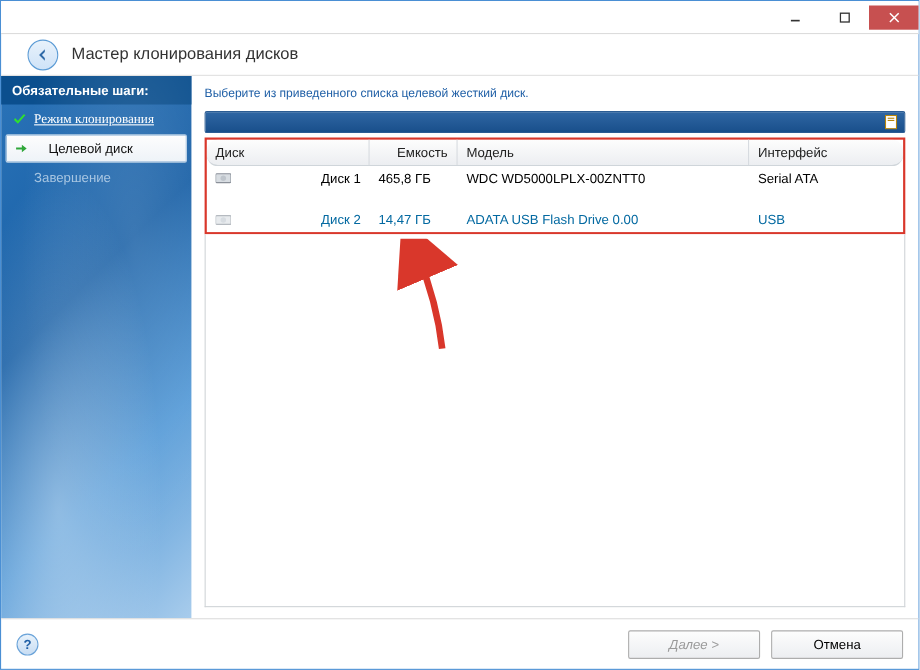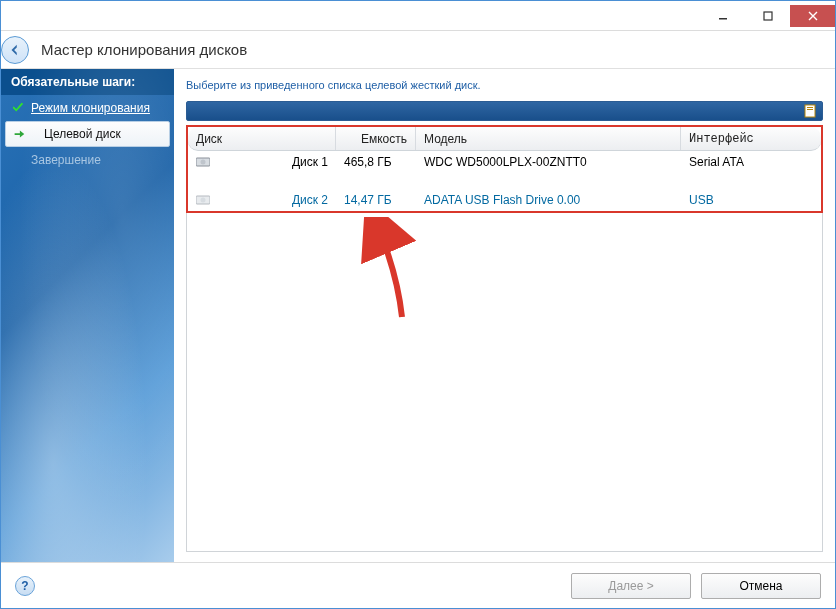--- a/index.html
+++ b/index.html
@@ -2,59 +2,59 @@
 <html><head>
 <meta charset="utf-8">
 <style>
 * { box-sizing: border-box; margin: 0; padding: 0; }
 body { font-family: 'Segoe UI', Tahoma, sans-serif; font-size: 12px; background: #fff; overflow: hidden; }
 .window { width: 836px; height: 609px; border: 1px solid #4a8fd4; display: flex; flex-direction: column; background: #fff; }
 .titlebar { height: 30px; background: #fff; display: flex; align-items: center; justify-content: flex-end; border-bottom: 1px solid #dcdcdc; }
 .titlebar-btn { width: 45px; height: 22px; display: flex; align-items: center; justify-content: center; cursor: pointer; color: #555; }
 .titlebar-btn.close { background: #c75050; color: #fff; width: 45px; height: 22px; }
 .titlebar-btn svg { width: 10px; height: 10px; }
-.header { height: 38px; display: flex; align-items: center; padding: 0 0; border-bottom: 1px solid #e0e0e0; }
+.header { height: 38px; display: flex; align-items: center; padding: 0 24px; border-bottom: 1px solid #e0e0e0; }
 .back-btn { width: 28px; height: 28px; border-radius: 50%; border: 1px solid #5b9bd5; background: linear-gradient(to bottom, #e8f2fb, #cfe3f8); display: flex; align-items: center; justify-content: center; cursor: pointer; margin-right: 12px; }
 .back-btn svg { width: 14px; height: 14px; fill: #2f6aa8; }
 .page-title { font-size: 15px; color: #333; font-weight: 400; }
 .body { flex: 1; display: flex; overflow: hidden; }
 .sidebar { width: 173px; background: linear-gradient(135deg, #2a73b8 0%, #1960a6 40%, #5a9dd8 70%, #a8ccec 100%); position: relative; color: #fff; }
 .sidebar::before { content: ""; position: absolute; inset: 0; background: radial-gradient(ellipse at 30% 80%, rgba(255,255,255,0.35), transparent 55%), radial-gradient(ellipse at 70% 30%, rgba(255,255,255,0.15), transparent 60%); pointer-events: none; }
 .sidebar-header { background: #0b4f8e; padding: 6px 10px; font-weight: bold; font-size: 12px; color: #fff; }
 .step { display: flex; align-items: center; padding: 6px 10px; font-size: 12px; position: relative; z-index: 1; }
 .step .icon { width: 14px; height: 14px; margin-right: 6px; display: flex; align-items: center; justify-content: center; }
-.step.done { color: #fff; }
+.step.done { color: #fff; font-family: Liberation Serif, serif; }
 .step.done .label { text-decoration: underline; cursor: pointer; }
 .step.done .icon svg { fill: #2fe02f; }
 .step.current { background: linear-gradient(to bottom, #fdfdfd, #eef3f8); color: #111; border: 1px solid #b8cfe5; border-radius: 2px; margin: 0 4px; padding: 5px 6px; gap: 12px; }
 .step.current .icon svg { fill: #2fa73a; }
 .step.disabled { color: #a8c6e2; }
 .main { flex: 1; display: flex; flex-direction: column; padding: 10px 12px 0 12px; overflow: hidden; }
 .instruction { color: #1f5fa6; font-size: 11px; margin-bottom: 10px; }
 .band { height: 20px; background: linear-gradient(to bottom, #2f66a3, #194f8b); border: 1px solid #2b5c93; border-radius: 2px; position: relative; }
 .band .doc-icon { position: absolute; right: 4px; top: 2px; width: 14px; height: 14px; }
 .table-wrap { border: 2px solid #d9372b; margin-top: 4px; background: #fff; }
 .thead { display: flex; height: 24px; background: linear-gradient(to bottom, #fdfdfd, #eceef1); border-bottom: 1px solid #cfd5da; border-radius: 10px; }
 .th { padding: 4px 8px; font-size: 12px; color: #222; border-right: 1px solid #d7dbe0; display: flex; align-items: center; }
-.th:last-child { border-right: none; font-family: Liberation Mono, monospace; }
+.th:last-child { border-right: none; }
 .col-disk { width: 148px; }
 .col-cap { width: 80px; text-align: right; justify-content: flex-end; }
 .col-model { flex: 1; }
 .col-iface { width: 140px; }
 .tr { display: flex; height: 22px; align-items: center; font-size: 12px; }
 .tr.dim { color: #0369a1; margin-top: 16px; }
 .td { padding: 2px 8px; display: flex; align-items: center; justify-content: space-between; }
 .td .disk-icon { width: 14px; height: 12px; margin-right: 6px; }
 .content-rest { flex: 1; border: 1px solid #d0d4d8; border-top: none; margin-bottom: 10px; background: #fff; position: relative; }
 .arrow-overlay { position: absolute; left: 160px; top: 4px; pointer-events: none; }
 .footer { height: 46px; border-top: 1px solid #dcdcdc; display: flex; align-items: center; padding: 0 14px; gap: 10px; }
 .help-btn { width: 20px; height: 20px; border-radius: 50%; border: 1px solid #6aa3d9; background: linear-gradient(to bottom, #e8f2fb, #c8ddf3); color: #1f5fa6; font-weight: bold; display: flex; align-items: center; justify-content: center; cursor: pointer; font-size: 12px; }
 .spacer { flex: 1; }
 .btn { min-width: 120px; height: 26px; border: 1px solid #adadad; background: linear-gradient(to bottom, #fdfdfd, #eceef1); border-radius: 2px; font-size: 12px; cursor: pointer; padding: 0 14px; }
-.btn:disabled { color: #9a9a9a; cursor: default; }
+.btn:disabled { color: #9a9a9a; cursor: default; font-style: italic; }
 </style>
 </head>
 <body>
 
 <div class="window">
 
   <div class="titlebar">
     <div class="titlebar-btn">
       <svg viewBox="0 0 10 10">
           <rect x="1" y="7" width="8" height="1.5" fill="#333"></rect>

